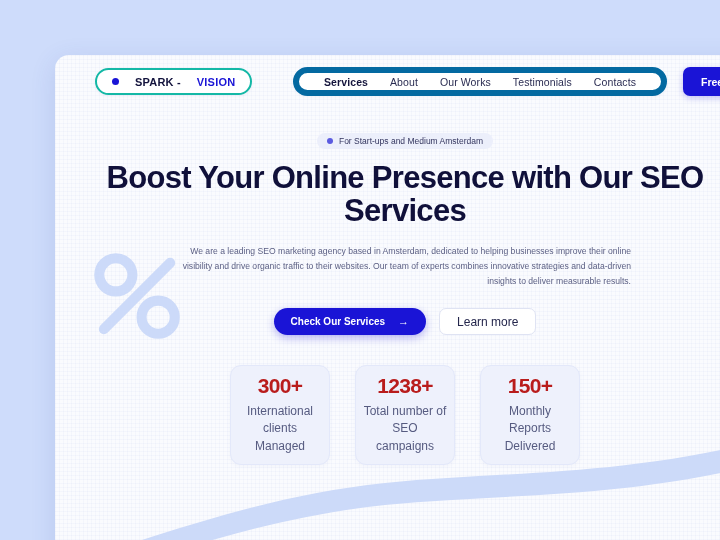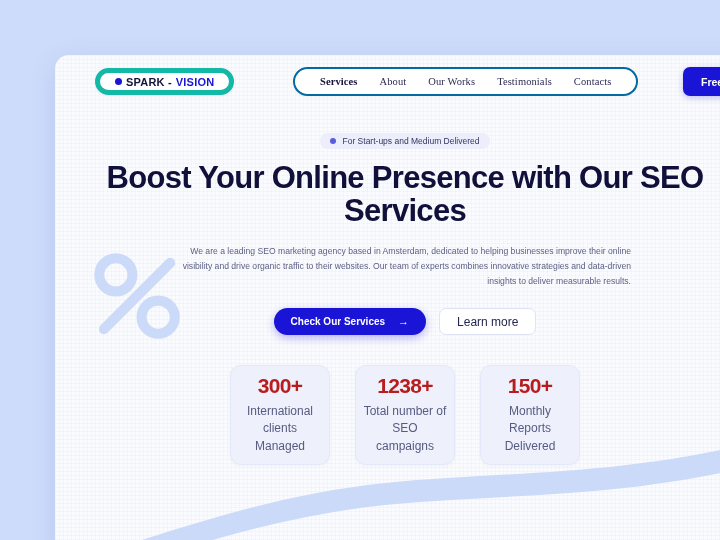--- a/index.html
+++ b/index.html
@@ -47,45 +47,44 @@
 
   
   #site-header{
     position:absolute;
     left:0; top:0;
     width:700px; height:70px;
     display:flex; align-items:center;
   }
   #brand-pill{
     position:absolute; left:40px; top:13px;
-    display:flex; align-items:center; gap:4px;
+    display:flex; align-items:center; gap:16px;
     height:27px; padding:0 15px;
     background:#ffffff;
-    border:5px solid #14b8a6;
+    border:2px solid #14b8a6;
     border-radius:14px;
     box-shadow:0 1px 3px rgba(70,90,160,.07);
     white-space:nowrap;
   }
   #brand-dot{
     width:7px; height:7px; border-radius:50%;
     background:#1a14d6; flex:0 0 auto;
   }
   .brand-text{ font-size:11px; font-weight:700; letter-spacing:.2px; }
   .brand-spark{ color:#12123c; }
   .brand-vision{ color:#1a14d6; }
 
   #primary-nav{
     position:absolute; left:238px; top:12px;
     display:flex; align-items:center; gap:0;
     height:29px; padding:0 14px;
     background:#ffffff;
-    border:2px solid #0369a1;
+    border:6px solid #0369a1;
     border-radius:15px;
     box-shadow:0 1px 3px rgba(70,90,160,.06);
-    font-family:Liberation Serif, serif;
   }
   .nav-link{
     font-size:10.5px; color:#2a2c52;
     padding:0 11px; white-space:nowrap;
     letter-spacing:.1px;
   }
   .nav-link.active{ font-weight:700; color:#14143c; }
 
   #free-audit-button{
     position:absolute; left:628px; top:12px;
@@ -215,21 +214,21 @@
       <span class="nav-link">Contacts</span>
     </nav>
 
     <div id="free-audit-button">Free Audit</div>
   </div>
 
   <div id="hero">
 
     <div id="eyebrow-badge">
       <span id="eyebrow-dot"></span>
-      <span id="eyebrow-label">For Start-ups and Medium Delivered</span>
+      <span id="eyebrow-label">For Start-ups and Medium Amsterdam</span>
     </div>
 
     <h1 id="hero-heading">Boost Your Online Presence with Our SEO Services</h1>
 
     <p id="hero-paragraph">We are a leading SEO marketing agency based in Amsterdam, dedicated to helping businesses improve their online visibility and drive organic traffic to their websites. Our team of experts combines innovative strategies and data-driven insights to deliver measurable results.</p>
 
     <div id="hero-actions">
       <div id="check-services-button">
         <span>Check Our Services</span>
         <span id="arrow-right-icon">→</span>

